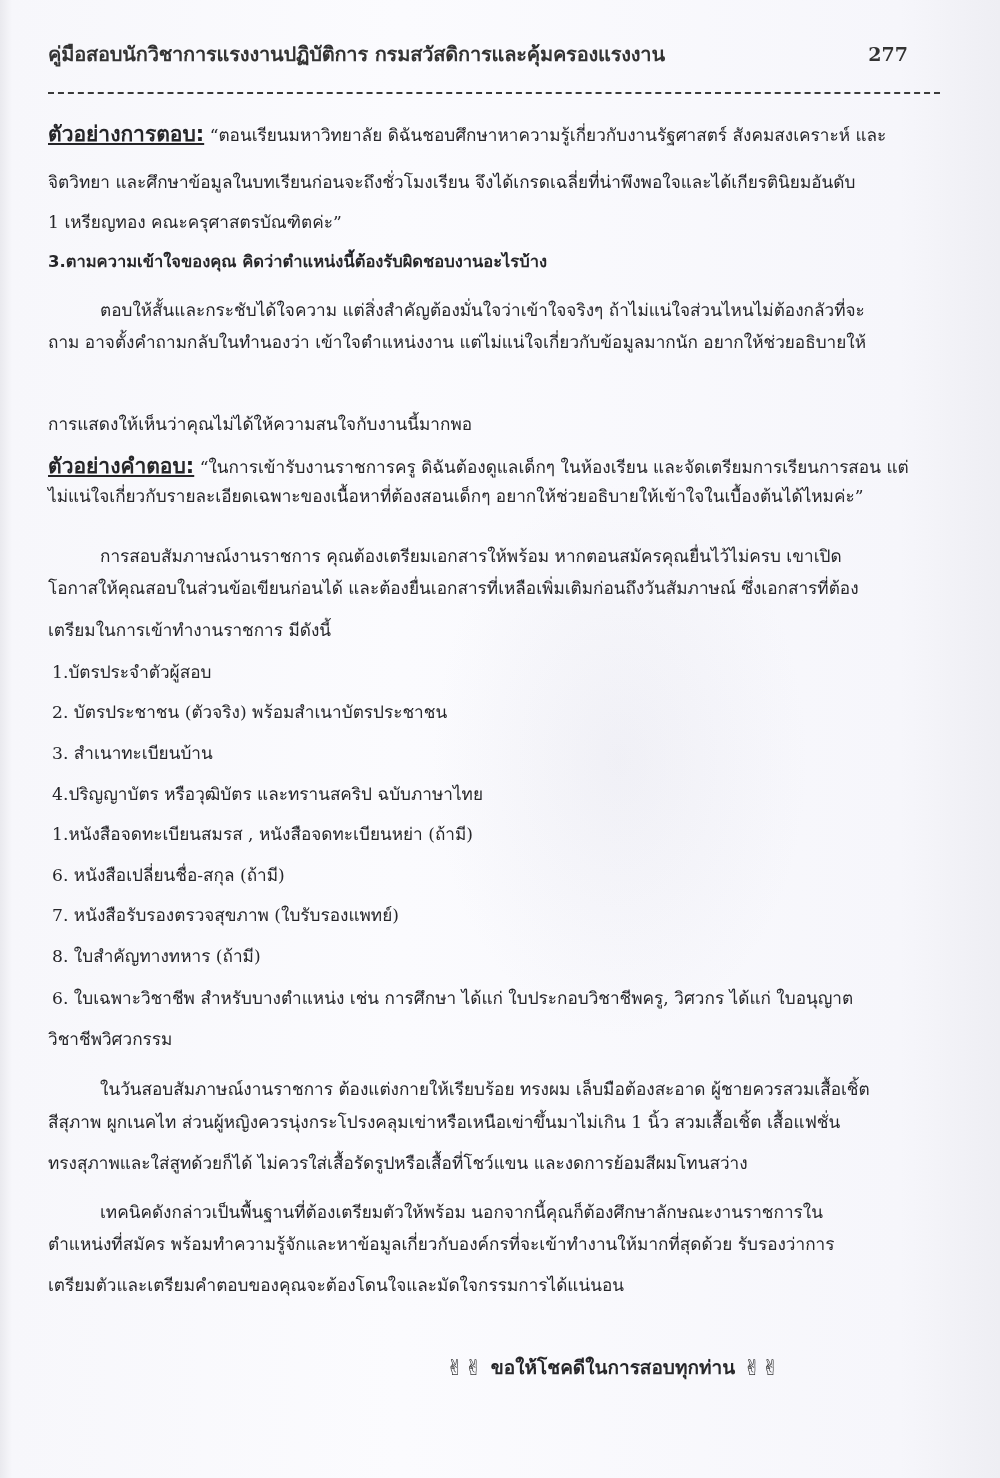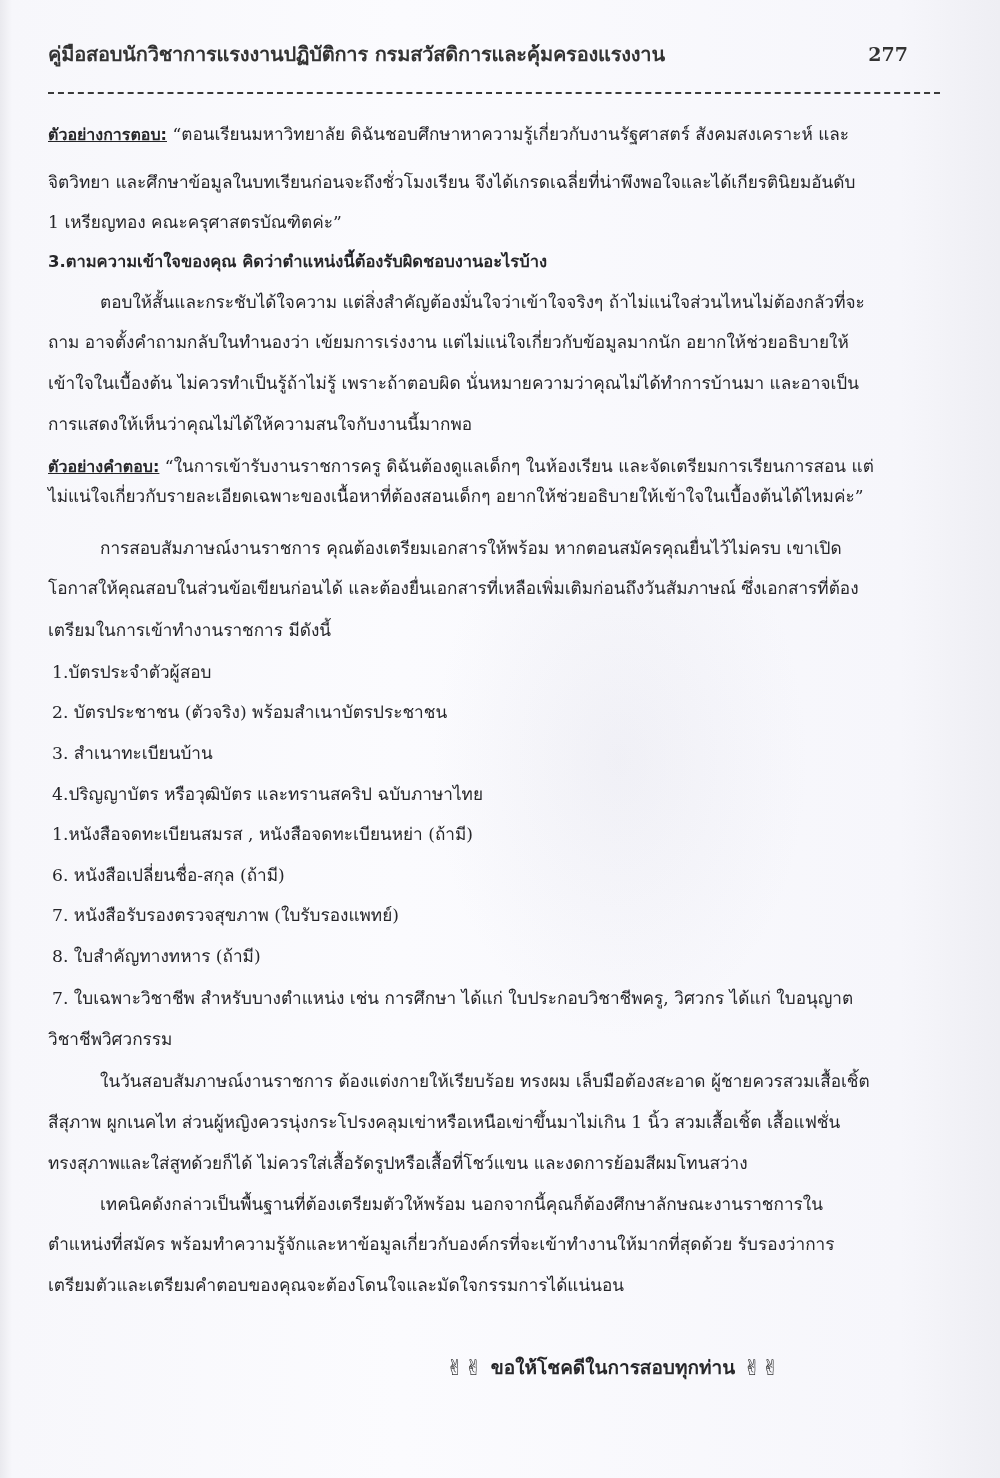--- a/index.html
+++ b/index.html
@@ -20,23 +20,23 @@
   .header .title { letter-spacing: -0.2px; }
   .header .pnum { font-family: "DejaVu Serif", serif; font-size: 19px; margin-left: 24px; }
   .rule {
     position: absolute; left: 48px; top: 92px; width: 892px; height: 0;
     border-top: 2px dashed #3a3a3a;
   }
   .line {
     position: absolute; left: 48px; width: 900px;
     font-size: 17.2px; line-height: 24px; white-space: nowrap;
   }
-  .indent { left: 100px; }
+  .indent { left: 100px; margin-top: 8px; }
   .bold { font-weight: bold; font-family: "DejaVu Sans", "Liberation Sans", sans-serif; font-size: 16.5px; }
-  .label-u { text-decoration: underline; font-weight: bold; font-family: "DejaVu Sans", sans-serif; font-size: 16px; }
+  .label-u { text-decoration: underline; font-weight: bold; font-family: "DejaVu Sans", sans-serif; font-size: 21px; }
   .footer-line {
     position: absolute; right: 52px; top: 1352px;
     font-family: "DejaVu Sans", sans-serif; font-weight: bold; font-size: 19px;
     display: flex; align-items: center; gap: 8px;
   }
   .glyph { font-size: 22px; font-weight: normal; color: #333; }
   .ghost {
     position: absolute; left: 430px; top: 480px; width: 380px; height: 560px;
     background: radial-gradient(ellipse at center, rgba(200,200,215,0.18), rgba(255,255,255,0) 70%);
   }
@@ -54,42 +54,41 @@
   <div class="rule"></div>
 
   <div class="line" style="top:122px">
     <span class="label-u">ตัวอย่างการตอบ:</span><span> “ตอนเรียนมหาวิทยาลัย ดิฉันชอบศึกษาหาความรู้เกี่ยวกับงานรัฐศาสตร์ สังคมสงเคราะห์ และ</span>
   </div>
   <div class="line" style="top:170px">จิตวิทยา และศึกษาข้อมูลในบทเรียนก่อนจะถึงชั่วโมงเรียน จึงได้เกรดเฉลี่ยที่น่าพึงพอใจและได้เกียรตินิยมอันดับ</div>
   <div class="line" style="top:210px">1 เหรียญทอง คณะครุศาสตรบัณฑิตค่ะ”</div>
 
   <div class="line bold" style="top:250px">3.ตามความเข้าใจของคุณ คิดว่าตำแหน่งนี้ต้องรับผิดชอบงานอะไรบ้าง</div>
   <div class="line indent" style="top:290px">ตอบให้สั้นและกระชับได้ใจความ แต่สิ่งสำคัญต้องมั่นใจว่าเข้าใจจริงๆ ถ้าไม่แน่ใจส่วนไหนไม่ต้องกลัวที่จะ</div>
-  <div class="line" style="top:330px">ถาม อาจตั้งคำถามกลับในทำนองว่า เข้ยมการเร่งงาน แต่ไม่แน่ใจเกี่ยวกับข้อมูลมากนัก อยากให้ช่วยอธิบายให้</div>
-  <div class="line" style="top:371px">เข้าใจในเบื้องต้น ไม่ควรทำเป็นรู้ถ้าไม่รู้ เพราะถ้าตอบผิด นั่นหมายความว่าคุณไม่ได้ทำการบ้านมา และอาจเป็น</div>
+  <div class="line" style="top:330px">ถาม อาจตั้งคำถามกลับในทำนองว่า เข้าใจตำแหน่งงาน แต่ไม่แน่ใจเกี่ยวกับข้อมูลมากนัก อยากให้ช่วยอธิบายให้</div>
   <div class="line" style="top:412px">การแสดงให้เห็นว่าคุณไม่ได้ให้ความสนใจกับงานนี้มากพอ</div>
 
   <div class="line" style="top:454px">
     <span class="label-u">ตัวอย่างคำตอบ:</span><span> “ในการเข้ารับงานราชการครู ดิฉันต้องดูแลเด็กๆ ในห้องเรียน และจัดเตรียมการเรียนการสอน แต่</span>
   </div>
   <div class="line" style="top:484px">ไม่แน่ใจเกี่ยวกับรายละเอียดเฉพาะของเนื้อหาที่ต้องสอนเด็กๆ อยากให้ช่วยอธิบายให้เข้าใจในเบื้องต้นได้ไหมค่ะ”</div>
 
   <div class="line indent" style="top:536px">การสอบสัมภาษณ์งานราชการ คุณต้องเตรียมเอกสารให้พร้อม หากตอนสมัครคุณยื่นไว้ไม่ครบ เขาเปิด</div>
   <div class="line" style="top:576px">โอกาสให้คุณสอบในส่วนข้อเขียนก่อนได้ และต้องยื่นเอกสารที่เหลือเพิ่มเติมก่อนถึงวันสัมภาษณ์ ซึ่งเอกสารที่ต้อง</div>
   <div class="line" style="top:618px">เตรียมในการเข้าทำงานราชการ มีดังนี้</div>
 
   <div class="line" style="top:660px;left:52px">1.บัตรประจำตัวผู้สอบ</div>
   <div class="line" style="top:700px;left:52px">2. บัตรประชาชน (ตัวจริง) พร้อมสำเนาบัตรประชาชน</div>
   <div class="line" style="top:741px;left:52px">3. สำเนาทะเบียนบ้าน</div>
   <div class="line" style="top:782px;left:52px">4.ปริญญาบัตร หรือวุฒิบัตร และทรานสคริป ฉบับภาษาไทย</div>
   <div class="line" style="top:822px;left:52px">1.หนังสือจดทะเบียนสมรส , หนังสือจดทะเบียนหย่า  (ถ้ามี)</div>
   <div class="line" style="top:863px;left:52px">6. หนังสือเปลี่ยนชื่อ-สกุล (ถ้ามี)</div>
   <div class="line" style="top:903px;left:52px">7. หนังสือรับรองตรวจสุขภาพ (ใบรับรองแพทย์)</div>
   <div class="line" style="top:944px;left:52px">8. ใบสำคัญทางทหาร (ถ้ามี)</div>
-  <div class="line" style="top:986px;left:52px">7. ใบเฉพาะวิชาชีพ สำหรับบางตำแหน่ง เช่น การศึกษา ได้แก่ ใบประกอบวิชาชีพครู, วิศวกร ได้แก่ ใบอนุญาต</div>
+  <div class="line" style="top:986px;left:52px">6. ใบเฉพาะวิชาชีพ สำหรับบางตำแหน่ง เช่น การศึกษา ได้แก่ ใบประกอบวิชาชีพครู, วิศวกร ได้แก่ ใบอนุญาต</div>
   <div class="line" style="top:1027px">วิชาชีพวิศวกรรม</div>
 
   <div class="line indent" style="top:1069px">ในวันสอบสัมภาษณ์งานราชการ ต้องแต่งกายให้เรียบร้อย ทรงผม เล็บมือต้องสะอาด ผู้ชายควรสวมเสื้อเชิ้ต</div>
   <div class="line" style="top:1110px">สีสุภาพ ผูกเนคไท ส่วนผู้หญิงควรนุ่งกระโปรงคลุมเข่าหรือเหนือเข่าขึ้นมาไม่เกิน 1 นิ้ว  สวมเสื้อเชิ้ต เสื้อแฟชั่น</div>
   <div class="line" style="top:1151px">ทรงสุภาพและใส่สูทด้วยก็ได้  ไม่ควรใส่เสื้อรัดรูปหรือเสื้อที่โชว์แขน และงดการย้อมสีผมโทนสว่าง</div>
 
   <div class="line indent" style="top:1192px">เทคนิคดังกล่าวเป็นพื้นฐานที่ต้องเตรียมตัวให้พร้อม นอกจากนี้คุณก็ต้องศึกษาลักษณะงานราชการใน</div>
   <div class="line" style="top:1232px">ตำแหน่งที่สมัคร พร้อมทำความรู้จักและหาข้อมูลเกี่ยวกับองค์กรที่จะเข้าทำงานให้มากที่สุดด้วย รับรองว่าการ</div>
   <div class="line" style="top:1273px">เตรียมตัวและเตรียมคำตอบของคุณจะต้องโดนใจและมัดใจกรรมการได้แน่นอน</div>
 

